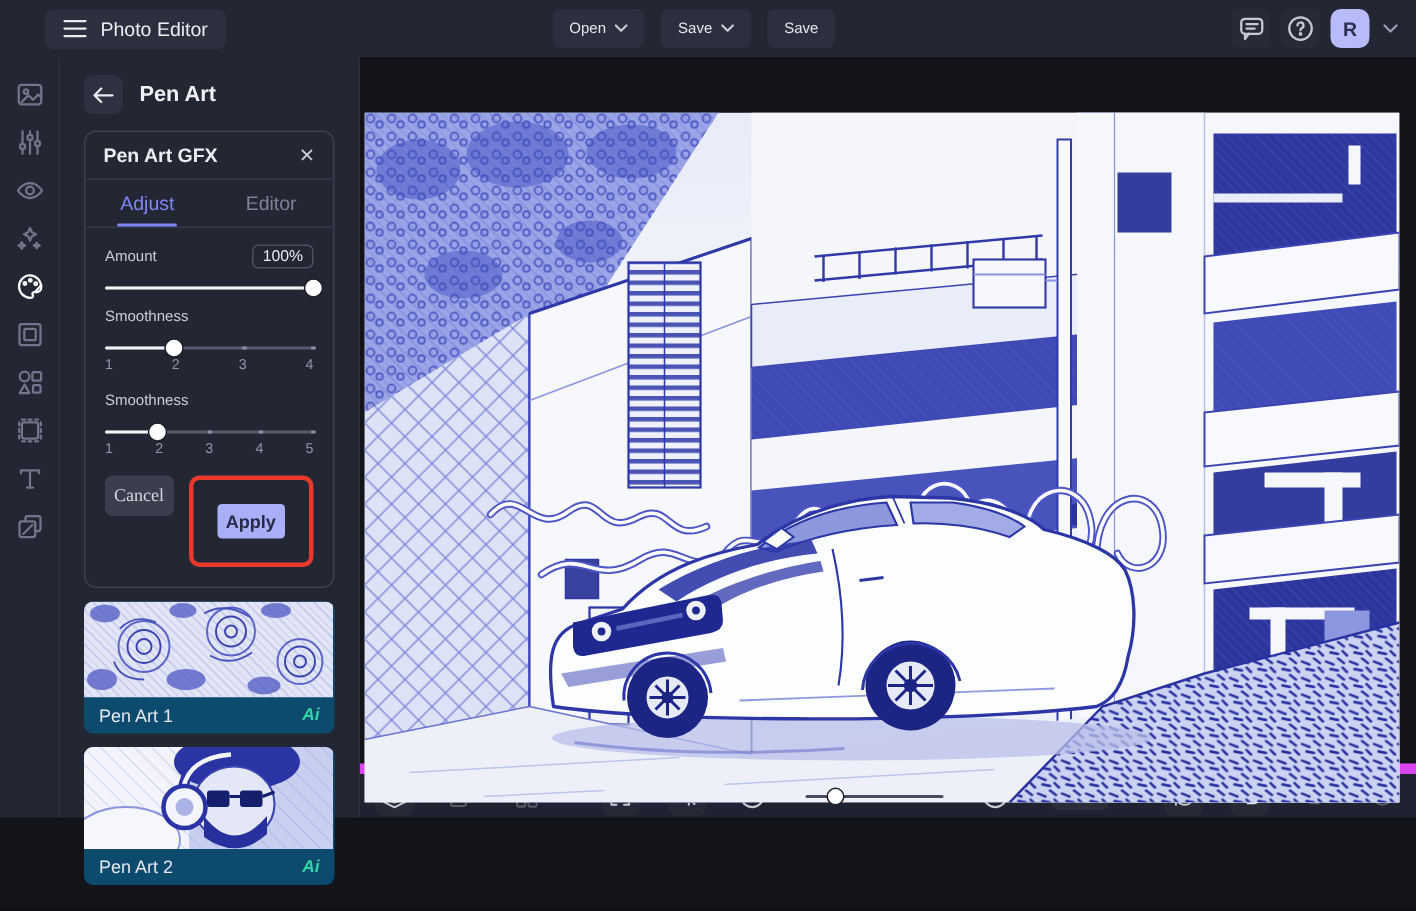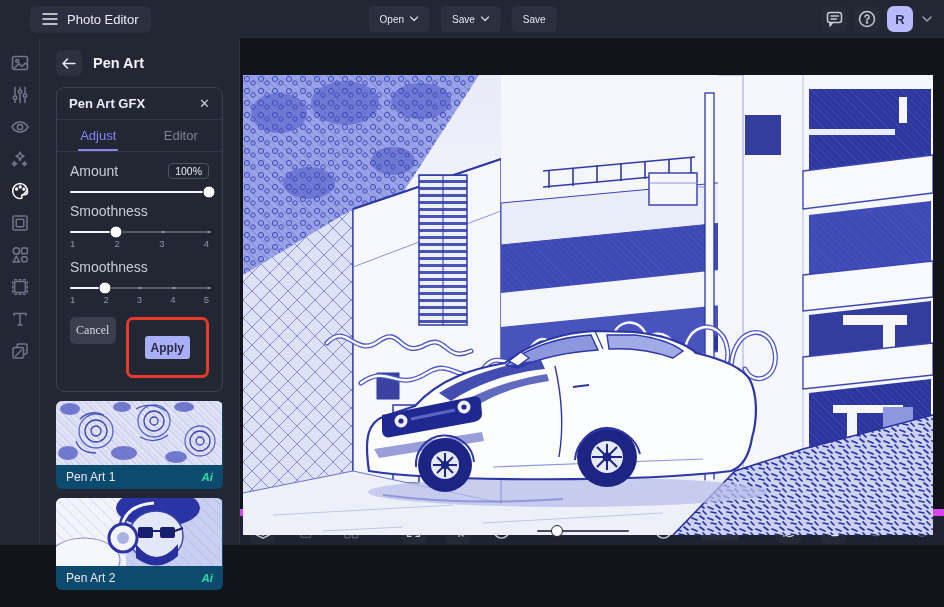--- a/index.html
+++ b/index.html
@@ -36,21 +36,21 @@
   .card-head .nm { font-size:13px; font-weight:bold; color:#eceef4; }
   .x-btn { background:none; border:none; color:#c9cdd9; font-size:13px; cursor:pointer; line-height:1; }
   .tabs { display:flex; border-top:1px solid #343848; border-bottom:1px solid #343848; }
   .tab { flex:1; height:31px; background:none; border:none; font-family:inherit; font-size:13px; color:#7e8396; cursor:pointer; position:relative; }
   .tab.active { color:#7e86f8; }
   .tab.active::after { content:""; position:absolute; left:50%; transform:translateX(-50%); bottom:0; width:40px; height:2px; background:#7e86f8; border-radius:2px; }
   .card-body { padding:10px 13px 13px; }
 
   .sgroup { margin-bottom:9px; }
   .srow { display:flex; align-items:center; justify-content:space-between; height:18px; }
-  .slabel { font-size:14px; color:#c9cdd9; }
+  .slabel { font-size:10px; color:#c9cdd9; }
   .sbadge { font-size:10.5px; color:#e8eaf1; border:1px solid #4d5263; border-radius:4px; padding:1px 6px; }
   .track { position:relative; height:2px; background:#565b6b; border-radius:2px; margin:11px 0 5px; cursor:pointer; }
   .track .fill { position:absolute; left:0; top:0; height:2px; background:#f1f2f7; border-radius:2px; }
   .handle { position:absolute; top:50%; width:13px; height:13px; border-radius:50%; background:#ffffff; border:1px solid #1c1f2a; transform:translate(-50%,-50%); cursor:grab; }
   .tick { position:absolute; top:0; width:3px; height:2px; background:#8a8fa1; transform:translateX(-50%); }
   .ticklabels { display:flex; justify-content:space-between; font-size:9.5px; color:#8f94a6; }
   .actions { display:flex; gap:10px; margin-top:12px; }
   .btn-cancel { flex:1; height:27px; background:#3a3e4d; border:none; border-radius:5px; color:#d6d9e2; font-size:12px; font-family:Liberation Serif, serif; cursor:pointer; }
   .apply-wrap { flex:1; border:3px solid #e73a2b; border-radius:7px; padding:16px;text-decoration:underline; }
   .btn-apply { width:100%; height:23px; background:#a9aef8; border:none; border-radius:3px; color:#262a44; font-size:12px; font-weight:bold; font-family:inherit; cursor:pointer; }

